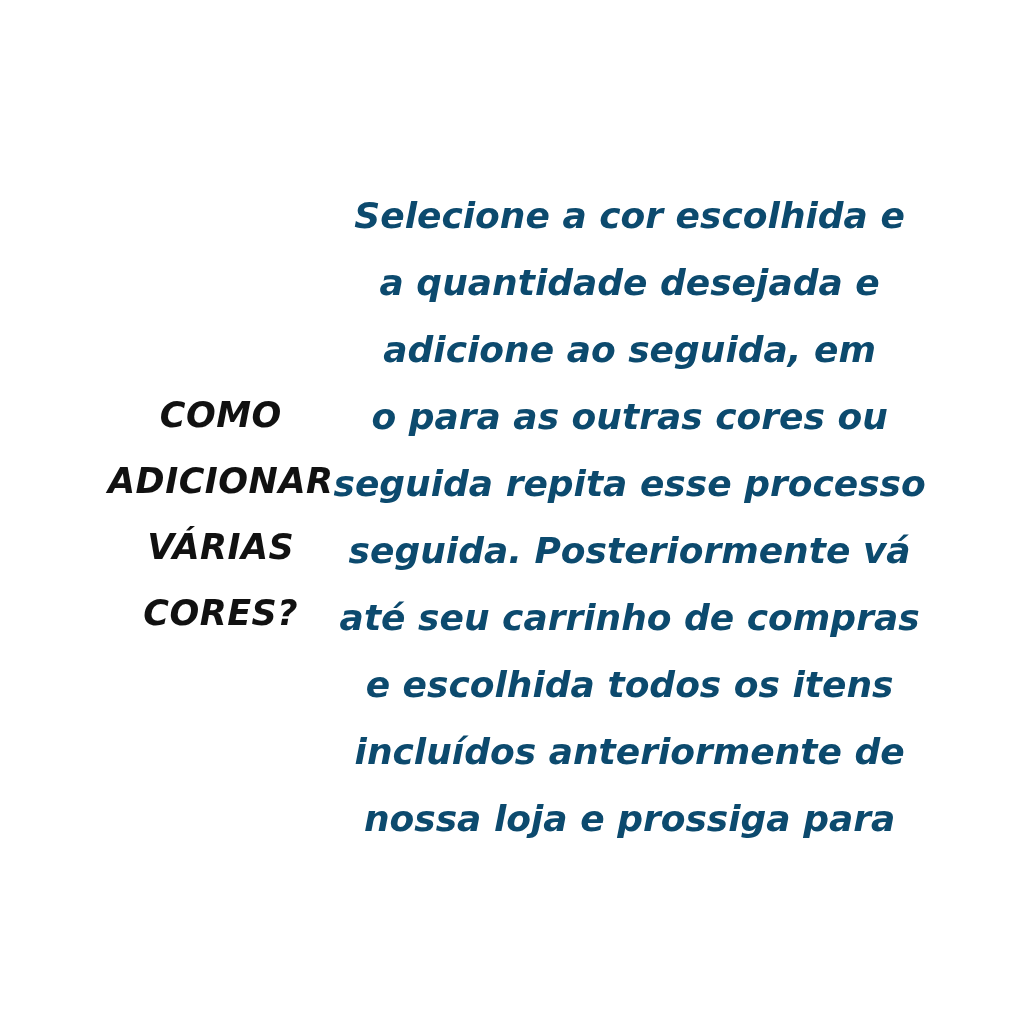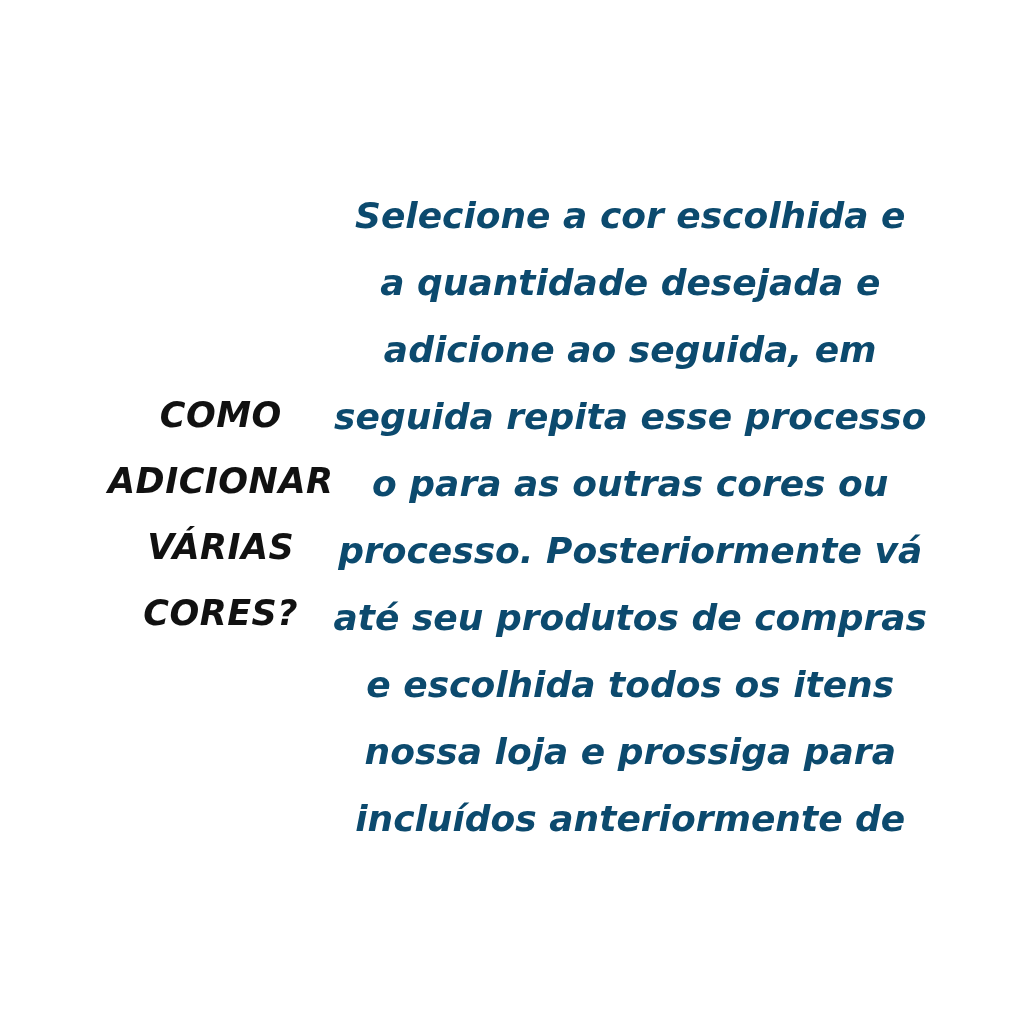--- a/index.html
+++ b/index.html
@@ -55,22 +55,22 @@
 <body>
 
 <div class="page">
 
   <h1 class="heading">COMO ADICIONAR VÁRIAS CORES?</h1>
 
   <div class="body-text">
     <span class="line">Selecione a cor escolhida e</span>
     <span class="line">a quantidade desejada e</span>
     <span class="line">adicione ao seguida, em</span>
+    <span class="line">o para as outras cores ou</span>
     <span class="line">seguida repita esse processo</span>
-    <span class="line">o para as outras cores ou</span>
-    <span class="line">processo. Posteriormente vá</span>
-    <span class="line">até seu produtos de compras</span>
+    <span class="line">seguida. Posteriormente vá</span>
+    <span class="line">até seu carrinho de compras</span>
     <span class="line">e escolhida todos os itens</span>
+    <span class="line">incluídos anteriormente de</span>
     <span class="line">nossa loja e prossiga para</span>
-    <span class="line">incluídos anteriormente de</span>
   </div>
 
 </div>
 
 </body></html>

